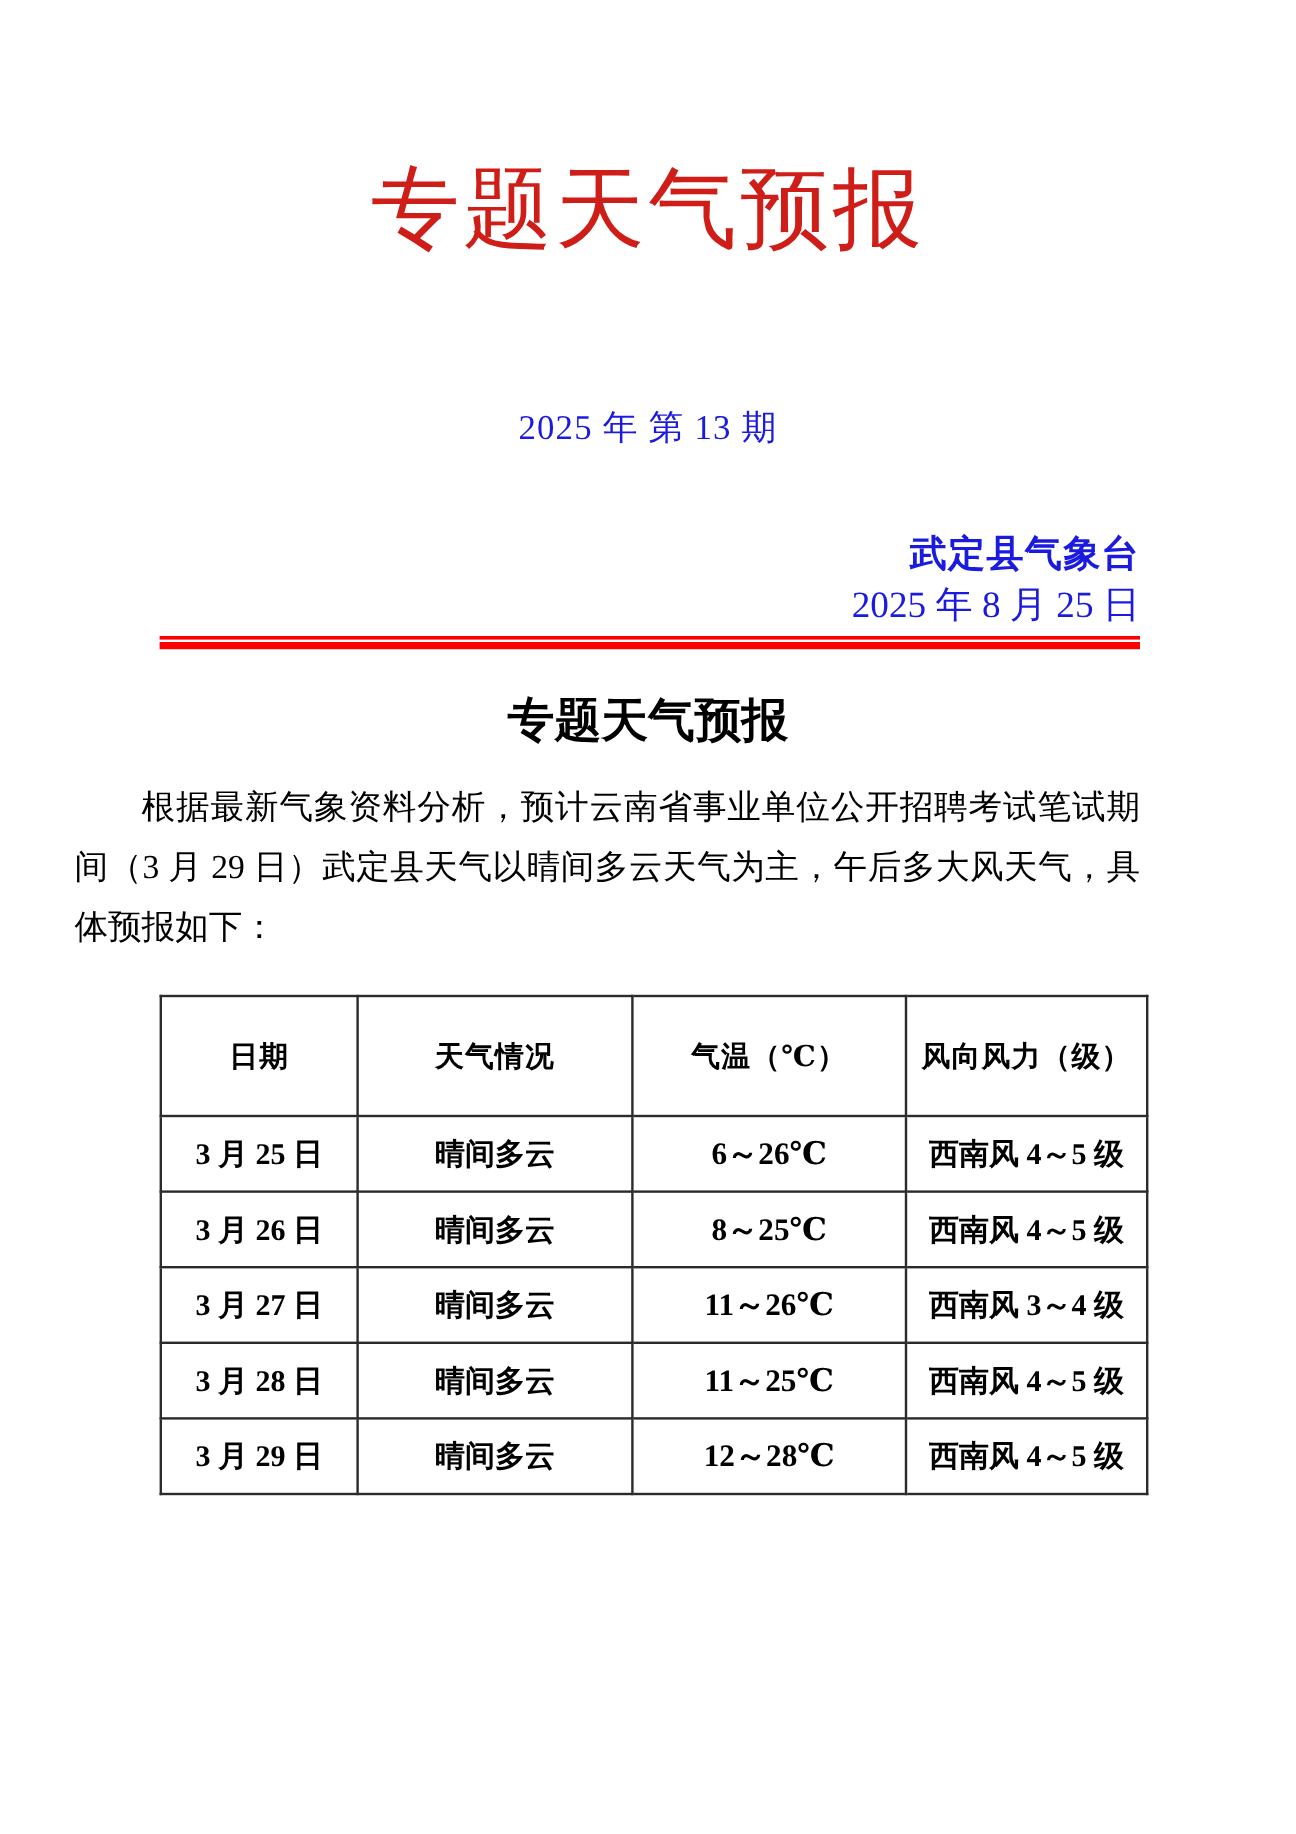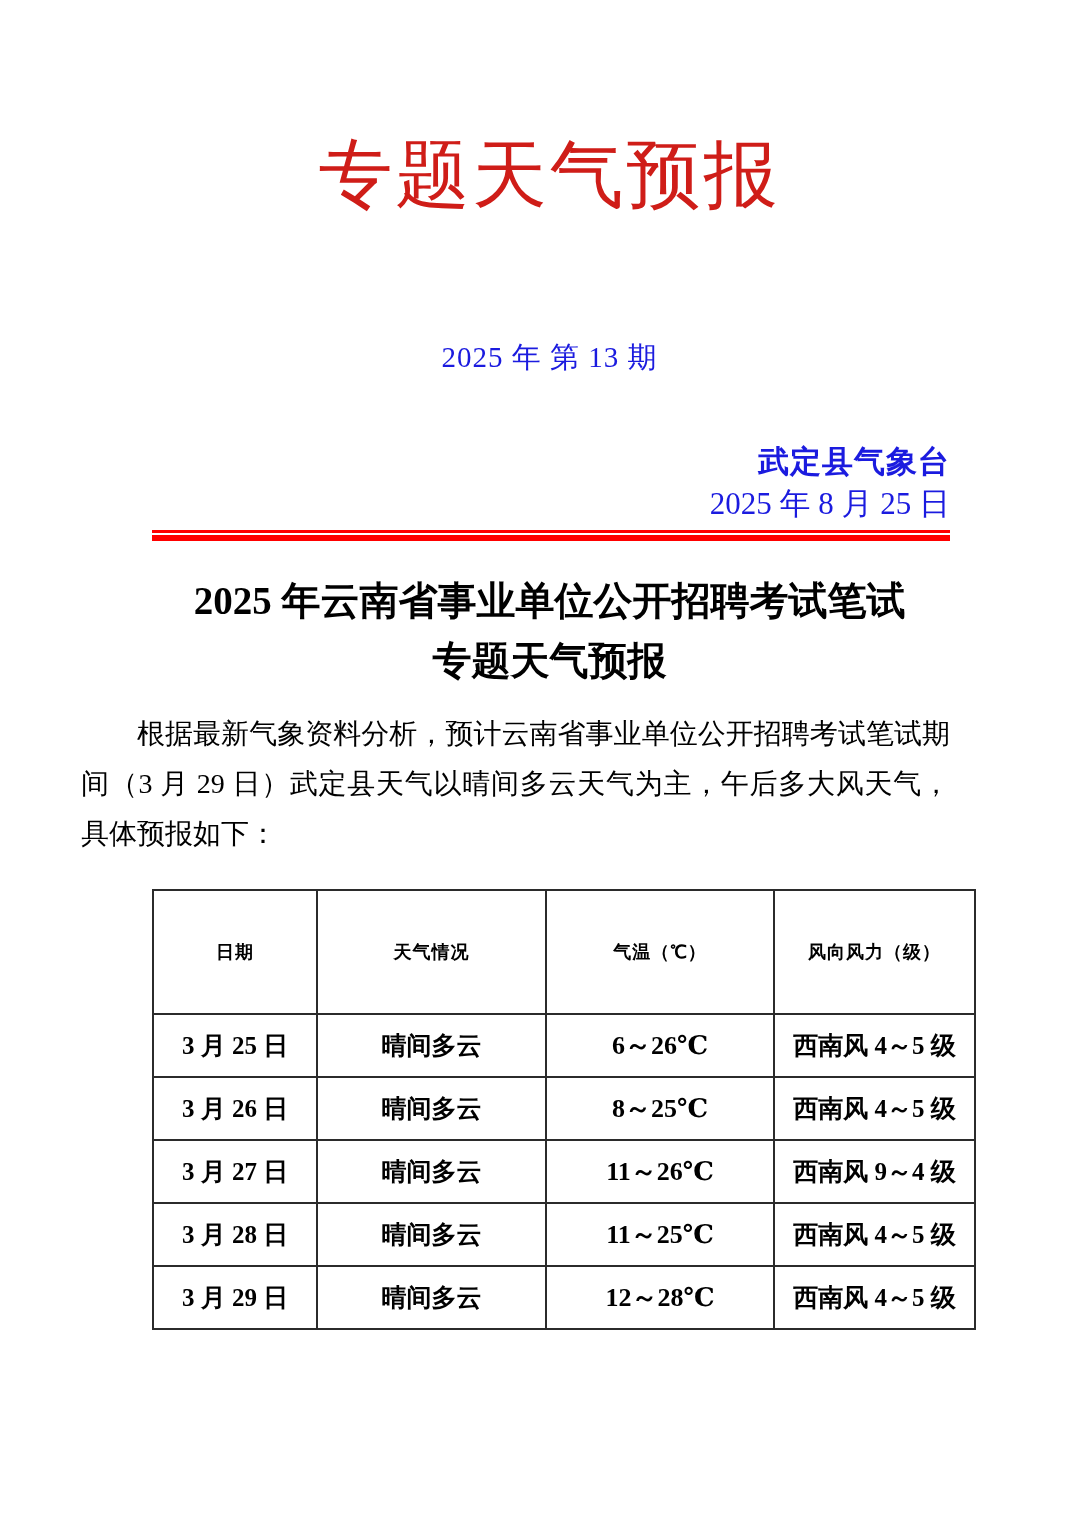--- a/index.html
+++ b/index.html
@@ -8,21 +8,20 @@
     font-family: "Liberation Serif", "DejaVu Serif", serif;
     color: #000;
   }
   .page {
     position: relative;
     width: 1080px;
     height: 1528px;
     margin: 0 auto;
     background: #ffffff;
     overflow: hidden;
-    padding-left: 19px;
   }
   .main-title {
     padding-top: 138px;
     text-align: center;
     font-size: 74px;
     line-height: 1;
     letter-spacing: 3px;
     color: #cf1d18;
     font-weight: 400;
   }
@@ -87,24 +86,23 @@
   .forecast-table col.c-weather { width: 229px; }
   .forecast-table col.c-temp    { width: 228px; }
   .forecast-table col.c-wind    { width: 201px; }
   .forecast-table th, .forecast-table td {
     border: 2px solid #2b2b2b;
     text-align: center;
     vertical-align: middle;
     font-weight: 700;
   }
   .forecast-table th {
-    height: 124px;
-    font-size: 18px;
+    height: 100px;
+    font-size: 24px;
     letter-spacing: 1px;
-    font-family: Liberation Mono, monospace;
   }
   .forecast-table td {
     height: 63px;
     font-size: 25px;
   }
   .forecast-table td.cell-temp { font-size: 26px; }
 </style>
 </head>
 <body>
 
@@ -118,21 +116,20 @@
     <span class="agency-name">武定县气象台</span>
     <span class="issue-date">2025 年 8 月 25 日</span>
   </div>
 
   <div class="red-rule">
     <div class="rule-thin"></div>
     <div class="rule-thick"></div>
   </div>
 
   <div class="doc-heading">
-    <div>2025 年云南省事业单位公开招聘考试笔试</div>
     <div>专题天气预报</div>
   </div>
 
   <div class="body-paragraph">根据最新气象资料分析，预计云南省事业单位公开招聘考试笔试期间（3 月 29 日）武定县天气以晴间多云天气为主，午后多大风天气，具体预报如下：</div>
 
   <table class="forecast-table">
     <colgroup>
       <col class="c-date">
         <col class="c-weather">
         <col class="c-temp">
@@ -156,21 +153,21 @@
       <tr>
         <td class="cell-date">3 月 26 日</td>
         <td class="cell-weather">晴间多云</td>
         <td class="cell-temp">8～25℃</td>
         <td class="cell-wind">西南风 4～5 级</td>
       </tr>
       <tr>
         <td class="cell-date">3 月 27 日</td>
         <td class="cell-weather">晴间多云</td>
         <td class="cell-temp">11～26℃</td>
-        <td class="cell-wind">西南风 9～4 级</td>
+        <td class="cell-wind">西南风 3～4 级</td>
       </tr>
       <tr>
         <td class="cell-date">3 月 28 日</td>
         <td class="cell-weather">晴间多云</td>
         <td class="cell-temp">11～25℃</td>
         <td class="cell-wind">西南风 4～5 级</td>
       </tr>
       <tr>
         <td class="cell-date">3 月 29 日</td>
         <td class="cell-weather">晴间多云</td>

